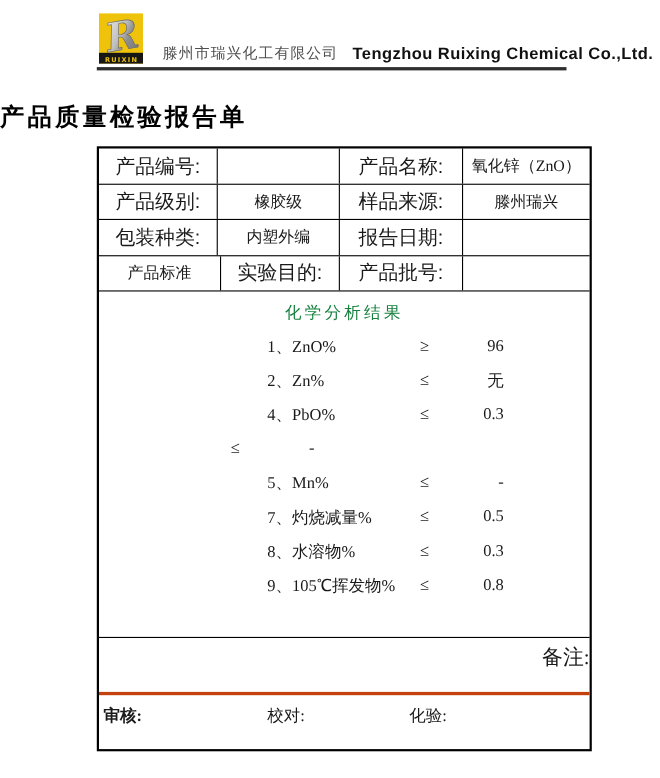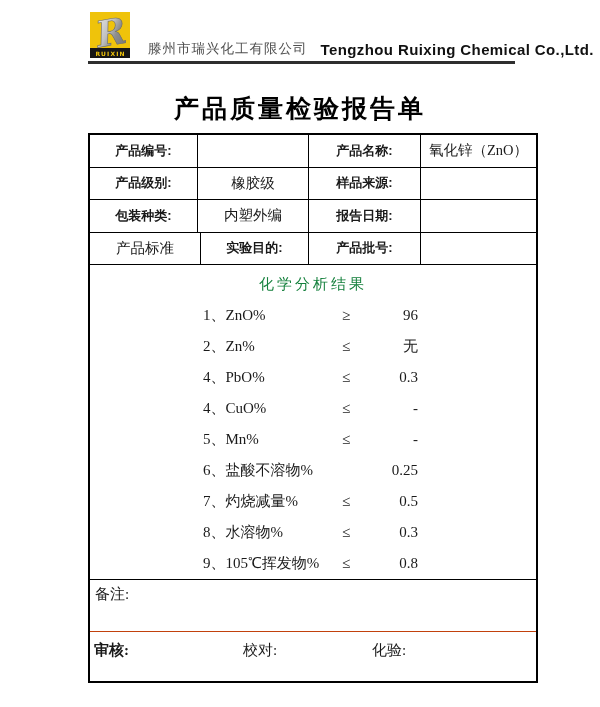--- a/index.html
+++ b/index.html
@@ -25,54 +25,54 @@
   }
   .company-en {
     font-family: "Liberation Sans", sans-serif;
     font-weight: bold; font-size: 15px; color: #111; margin-left: 13px; letter-spacing: 0.4px;
   }
   .header-rule { position: absolute; left: 88px; top: 61px; width: 427px; height: 3px; background: #2f2f2f; }
 
   
   .report-title {
     position: absolute; top: 92px; left: 0; width: 600px;
-    text-align: center; font-weight: bold; font-size: 25px; letter-spacing: 3px; color: #000;
+    font-weight: bold; font-size: 22px; letter-spacing: 3px; color: #000;
   }
 
   
   .report-table {
     position: absolute; left: 88px; top: 133px; width: 450px; height: 550px;
     border: 2px solid #000; background: #fff;
   }
   .info-rows { height: 130px; display: flex; flex-direction: column; }
   .info-row { flex: 1; display: flex; border-bottom: 1px solid #000; }
   .cell { display: flex; align-items: center; justify-content: center; overflow: hidden; }
   .cell.c0 { width: 108px; border-right: 1px solid #000; }
   .cell.c1 { width: 111px; border-right: 1px solid #000; }
   .cell.c2 { width: 112px; border-right: 1px solid #000; }
   .cell.c3 { flex: 1; }
-  .cell-label { font-weight: bold; font-size: 13px; font-family: "Liberation Sans", sans-serif; }
+  .cell-label { font-weight: normal; font-size: 18px; font-family: "Liberation Sans", sans-serif; }
   .cell-value { font-weight: normal; font-size: 14.5px; font-family: "Liberation Serif", serif; }
 
   
   .chem { height: 315px; border-bottom: 1px solid #000; font-family: "Liberation Serif", serif; }
   .chem-heading {
     padding-top: 10px; text-align: center;
     font-size: 15px; letter-spacing: 3px; color: #15803d;
   }
   .chem-items { margin-top: 6px; }
   .chem-row { height: 31px; display: flex; align-items: center; padding-left: 113px; font-size: 15px; }
-  .chem-label { width: 132px; white-space: nowrap; }
+  .chem-label { width: 132px; white-space: nowrap; margin-left: 40px; }
   .chem-symbol { width: 22px; text-align: center; }
   .chem-value { width: 63px; text-align: right; padding-right: 2px; }
 
   
   .remark {
-    height: 52px; border-bottom: 1px solid #c2410c;
-    padding: 5px 0 0 5px; font-family: "Liberation Serif", serif; font-size: 15px;
+    height: 52px; border-bottom: 3px solid #c2410c;
+    padding: 5px 0 0 5px; font-family: "Liberation Serif", serif; font-size: 19px; text-align: right;
   }
   .signoff { height: 53px; position: relative; font-family: "Liberation Serif", serif; font-size: 15px; }
   .signoff span { position: absolute; top: 9px; }
   .sign-review { left: 4px; font-weight: bold; }
   .sign-proofread { left: 153px; }
   .sign-assay { left: 282px; }
 </style>
 </head>
 <body>
 
@@ -109,20 +109,21 @@
       <div class="info-row">
         <div class="cell c0 cell-label">产品编号:</div>
         <div class="cell c1 cell-value"></div>
         <div class="cell c2 cell-label">产品名称:</div>
         <div class="cell c3 cell-value">氧化锌（ZnO）</div>
       </div>
       <div class="info-row">
         <div class="cell c0 cell-label">产品级别:</div>
         <div class="cell c1 cell-value">橡胶级</div>
         <div class="cell c2 cell-label">样品来源:</div>
+        <div class="cell c3 cell-value">滕州瑞兴</div>
       </div>
       <div class="info-row">
         <div class="cell c0 cell-label">包装种类:</div>
         <div class="cell c1 cell-value">内塑外编</div>
         <div class="cell c2 cell-label">报告日期:</div>
         <div class="cell c3 cell-value"></div>
       </div>
       <div class="info-row" style="border-bottom:1px solid #000;">
         <div class="cell c1 cell-value">产品标准</div>
         <div class="cell c0 cell-label">实验目的:</div>
@@ -143,33 +144,27 @@
           <span class="chem-label">2、Zn%</span>
           <span class="chem-symbol">≤</span>
           <span class="chem-value">无</span>
         </div>
         <div class="chem-row">
           <span class="chem-label">4、PbO%</span>
           <span class="chem-symbol">≤</span>
           <span class="chem-value">0.3</span>
         </div>
         <div class="chem-row">
-          <span class="chem-label">4、CuO%</span>
           <span class="chem-symbol">≤</span>
           <span class="chem-value">-</span>
         </div>
         <div class="chem-row">
           <span class="chem-label">5、Mn%</span>
           <span class="chem-symbol">≤</span>
           <span class="chem-value">-</span>
-        </div>
-        <div class="chem-row">
-          <span class="chem-label">6、盐酸不溶物%</span>
-          <span class="chem-symbol"></span>
-          <span class="chem-value">0.25</span>
         </div>
         <div class="chem-row">
           <span class="chem-label">7、灼烧减量%</span>
           <span class="chem-symbol">≤</span>
           <span class="chem-value">0.5</span>
         </div>
         <div class="chem-row">
           <span class="chem-label">8、水溶物%</span>
           <span class="chem-symbol">≤</span>
           <span class="chem-value">0.3</span>

